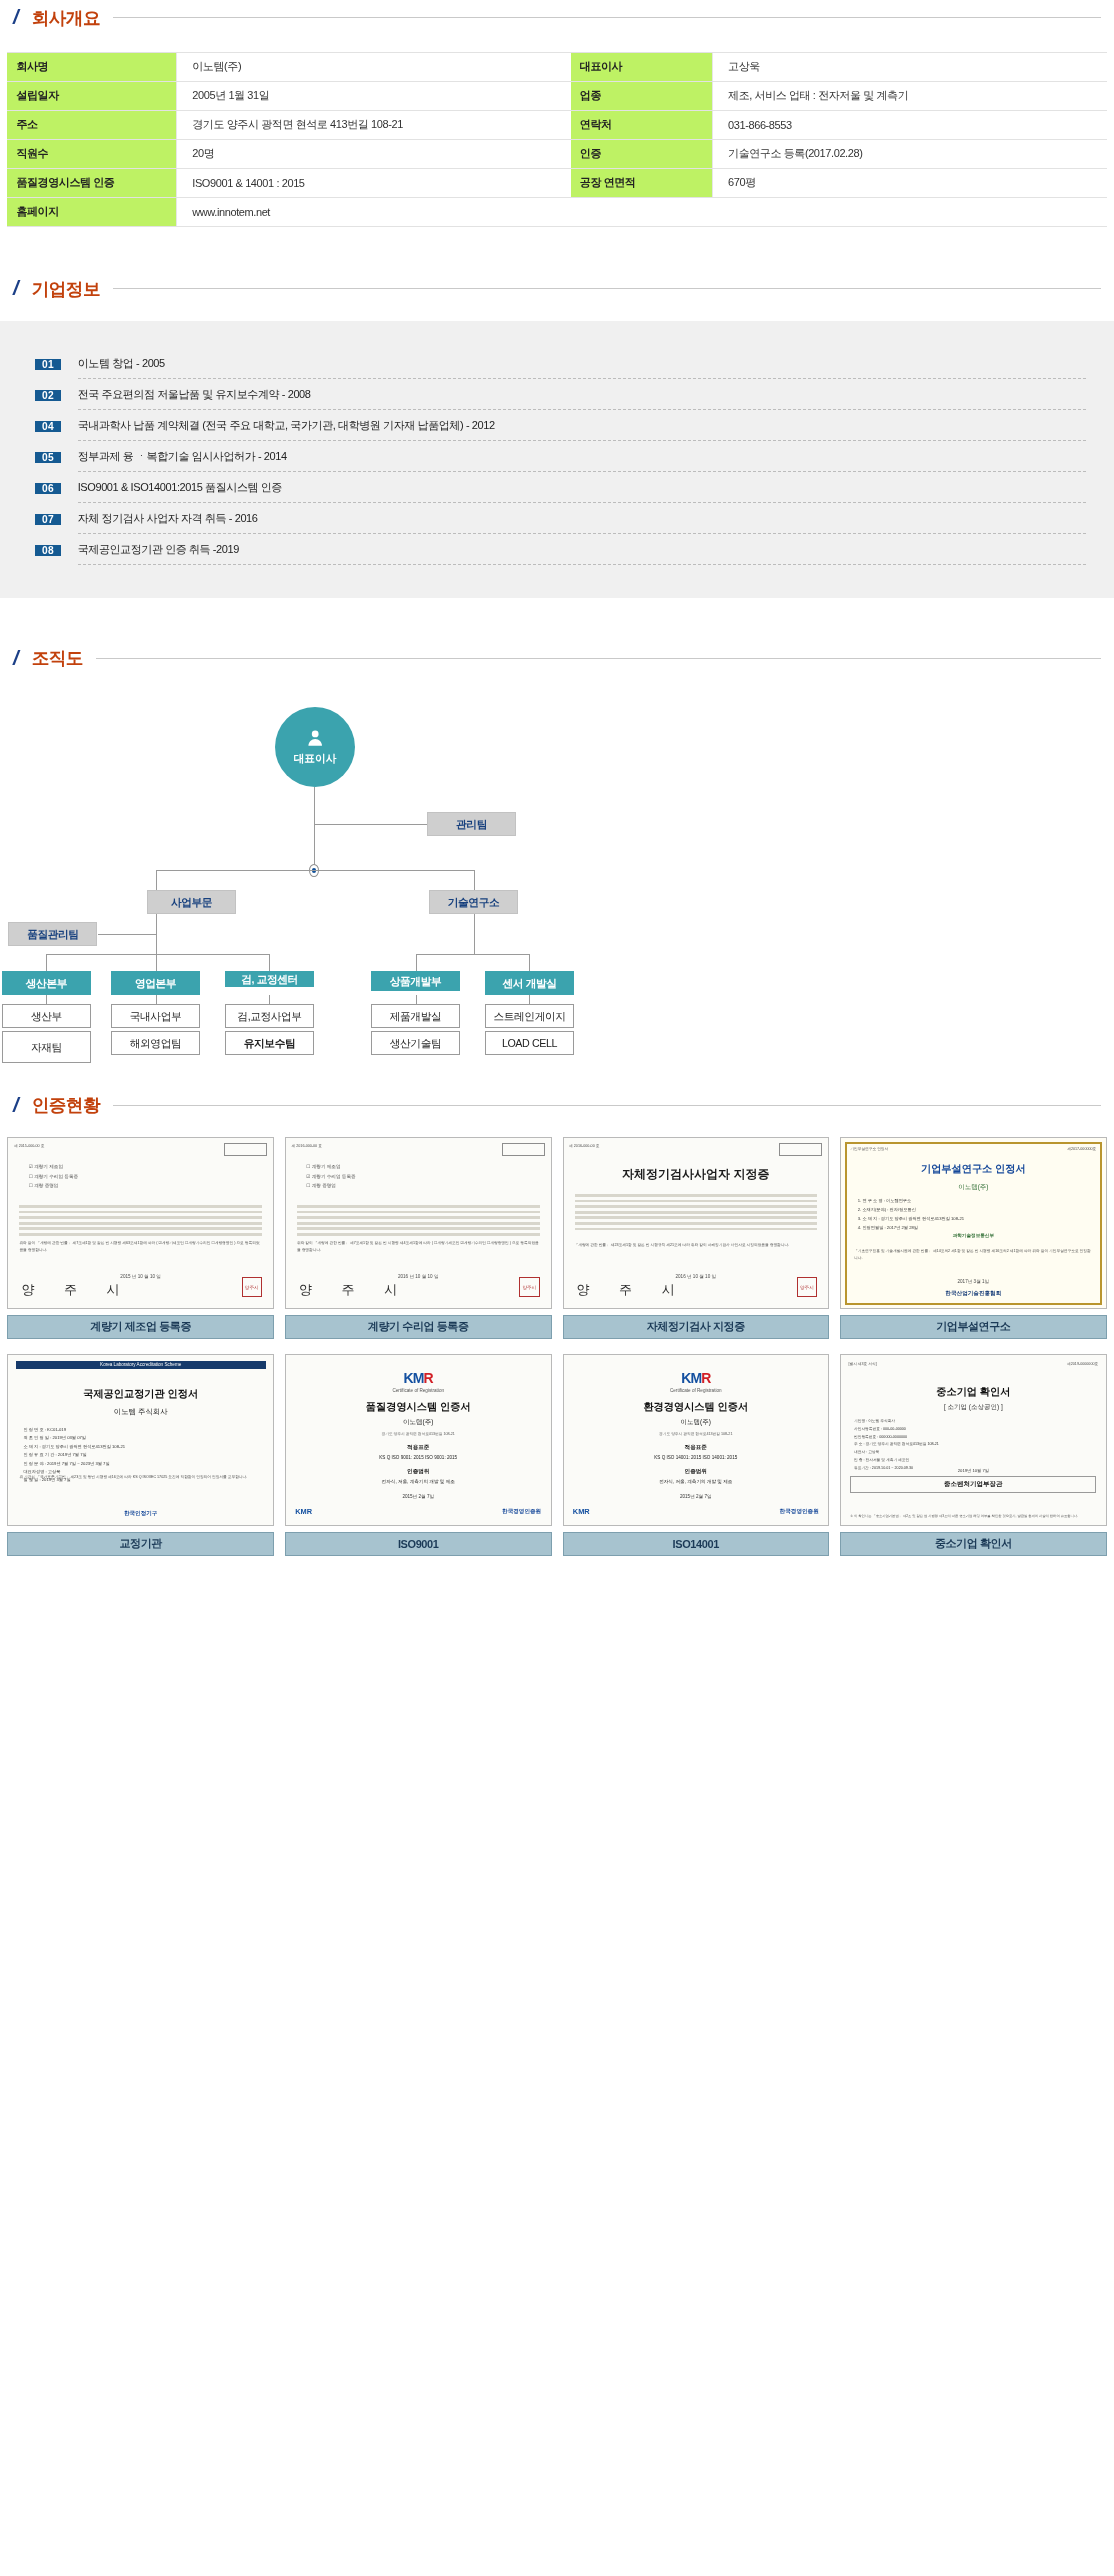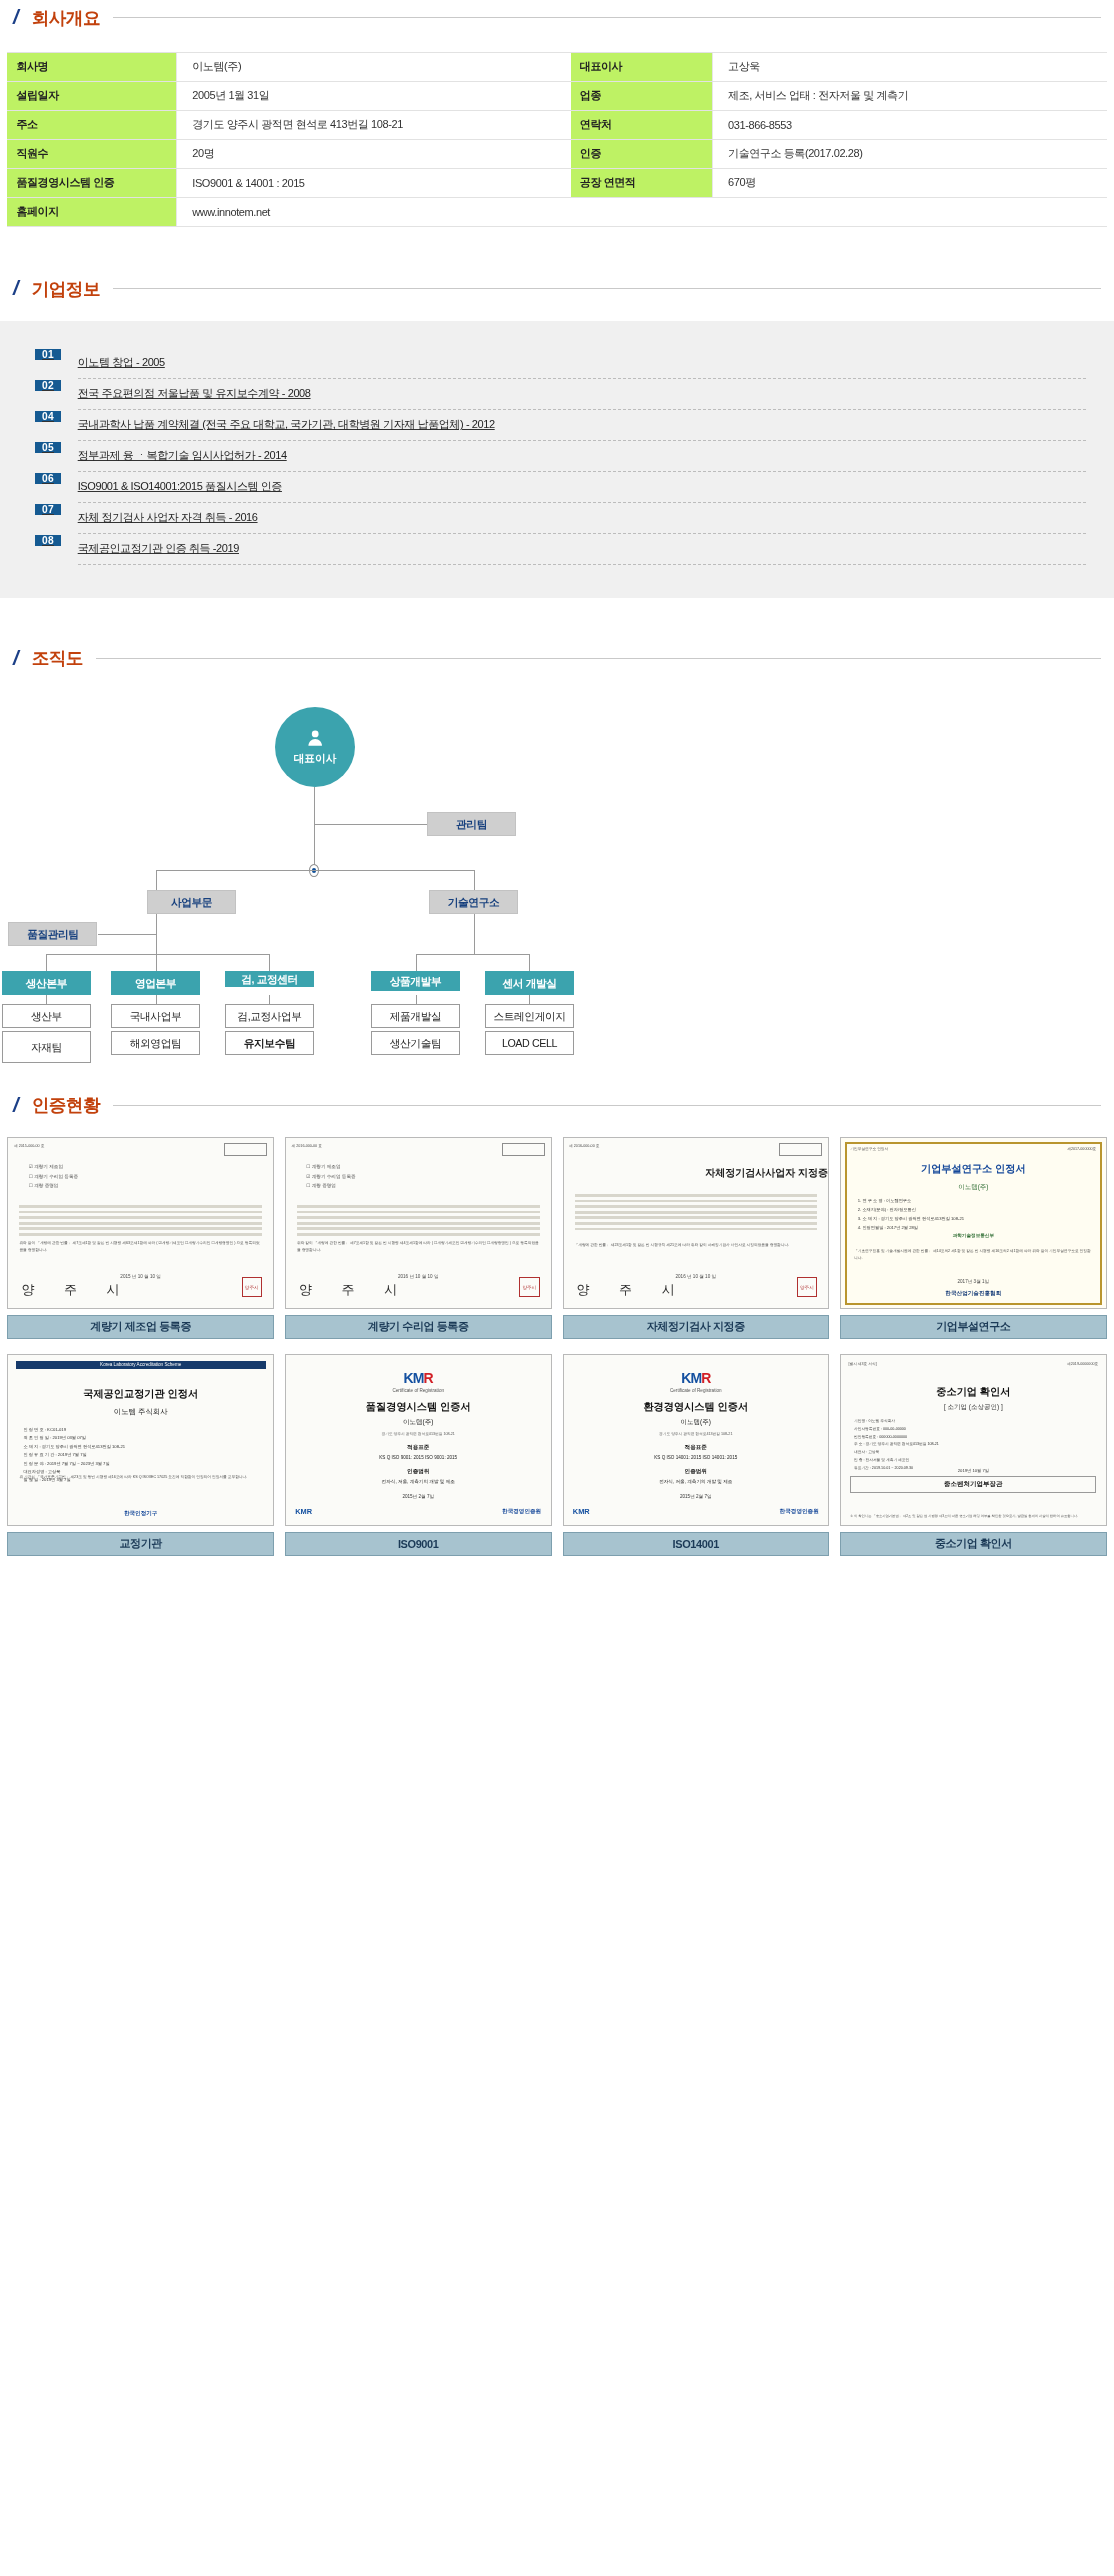--- a/index.html
+++ b/index.html
@@ -78,23 +78,22 @@
 
   
   .history-panel {
     background: #f0f0f0;
     margin: 20.4px 0 0 0;
     padding: 28px 0 32px 0;
   }
   .history-list { padding: 0 28px 0 35px; }
   .hist-row {
     display: flex;
-    align-items: flex-start;
+    align-items: center;
     min-height: 31px;
-    text-decoration: underline;
   }
   .hist-num {
     width: 26px;
     min-width: 26px;
     background: #155a92;
     color: #fff;
     font-size: 10.2px;
     font-weight: bold;
     display: flex;
     align-items: center;
@@ -211,21 +210,21 @@
     display: flex;
     align-items: center;
     justify-content: center;
   }
 
   
   .mini { position: absolute; left: 0; right: 0; }
   .mini-hdr { top: 4.6px; display: flex; justify-content: space-between; padding: 0 5.6px; }
   .mini-box { border: 0.9px solid #8d8d8d; width: 43px; height: 13px; }
   .mini-title {
-    text-align: right; font-size: 10px; font-weight: bold; color: #1a1a1a;
+    text-align: center; font-size: 12px; font-weight: bold; color: #1a1a1a;
   }
   .mini-rows { margin: 5.6px 11px 0 11px; }
   .mini-rows div { height: 2.8px; background: #d8d6cc; margin-bottom: 2.8px; }
   .stamp {
     position: absolute; right: 11px; bottom: 11px;
     width: 20.4px; height: 20.4px; border: 1.9px solid #b03030;
     color: #b03030; font-size: 4.6px; display: flex;
     align-items: center; justify-content: center;
   }
   .bigsig {

